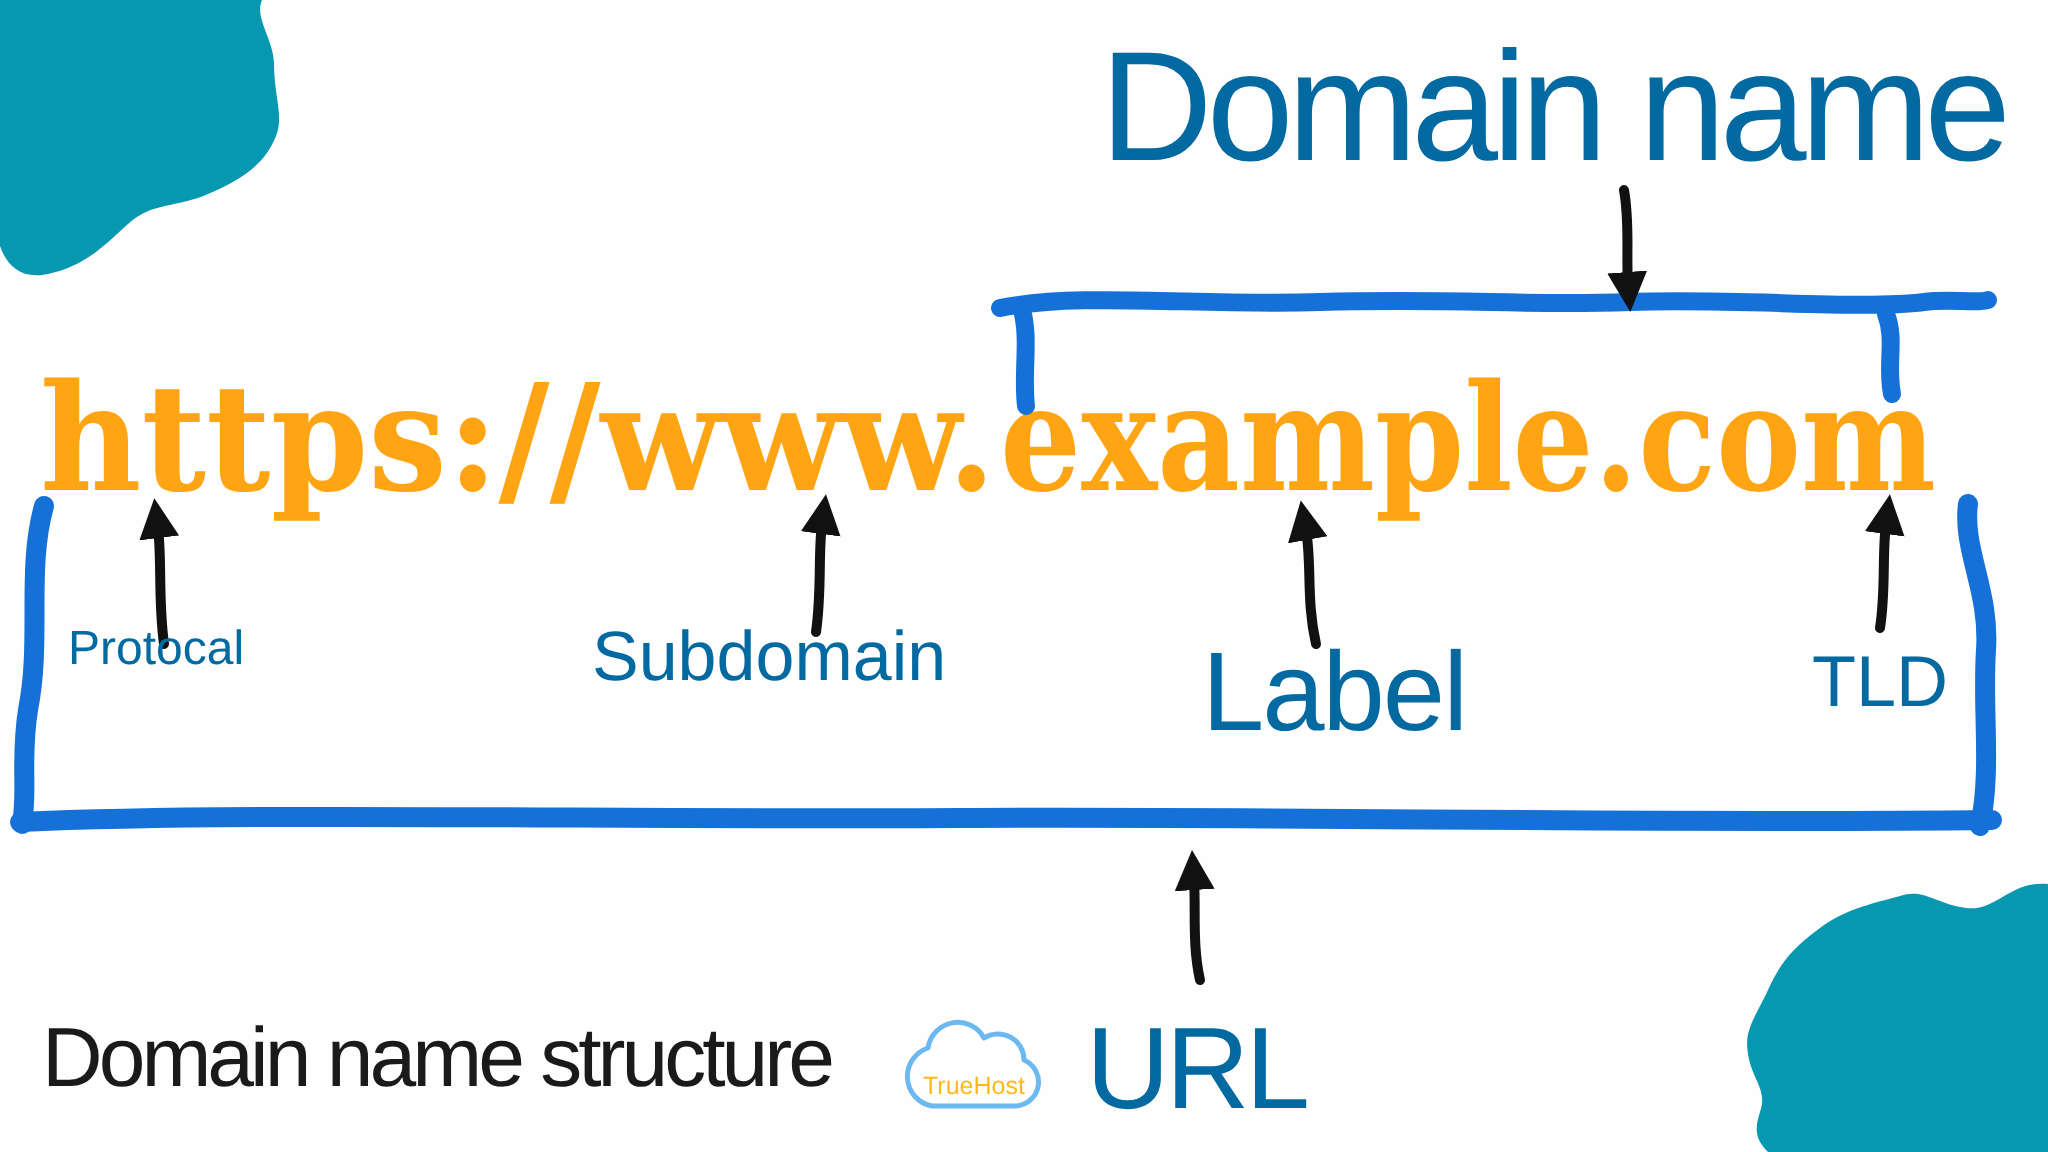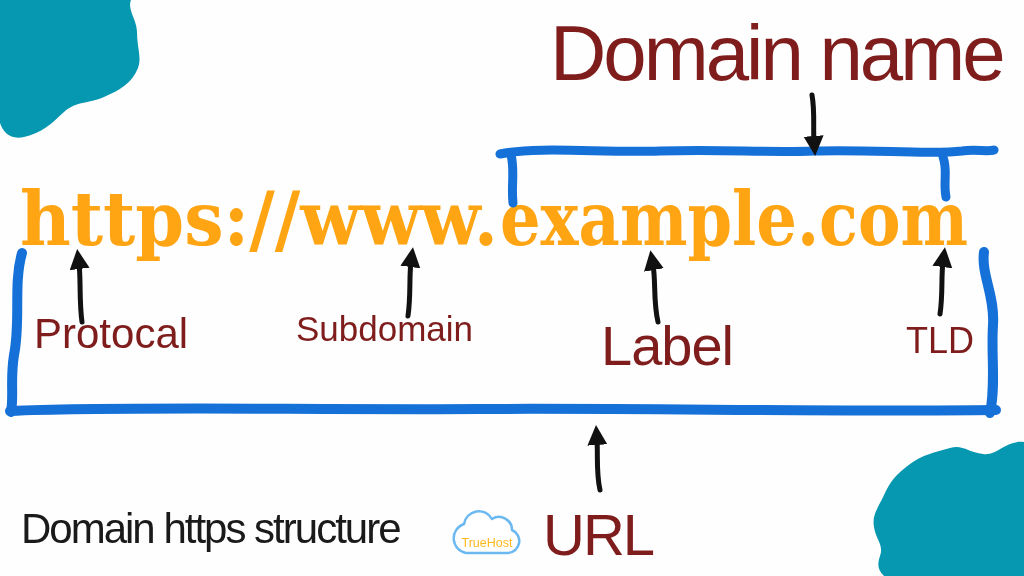--- a/index.html
+++ b/index.html
@@ -2,23 +2,23 @@
 <html><head>
 <meta charset="utf-8">
 <style>
   html,body{margin:0;padding:0;background:#e8e8e8;}
   #canvas{
     position:relative;width:1024px;height:576px;background:#fefefe;
     overflow:hidden;font-family:"Liberation Sans",sans-serif;
   }
   #decor{position:absolute;left:0;top:0;width:1024px;height:576px;}
   .lbl{position:absolute;line-height:1;white-space:nowrap;}
-  .teal{color:#7f1d1d;}
+  .teal{color:#0369a1;}
   #title{left:550px;top:14px;font-size:78px;letter-spacing:-3px;}
-  #lbl-protocol{left:34px;top:313px;font-size:42px;}
+  #lbl-protocol{left:34px;top:313px;font-size:24px;}
   #lbl-subdomain{left:296px;top:311px;font-size:35px;}
   #lbl-label{left:601px;top:318px;font-size:56px;letter-spacing:-1px;}
   #lbl-tld{left:906px;top:323px;font-size:36px;}
   #lbl-url{left:543px;top:506px;font-size:58px;letter-spacing:-2px;}
   #caption{left:21px;top:508px;font-size:42px;letter-spacing:-2px;color:#1a1a1a;}
 </style>
 </head>
 <body>
 
 <div id="canvas">
@@ -70,15 +70,15 @@
     </g>
   </svg>
 
   <div class="lbl teal" id="title">Domain name</div>
   <div class="lbl teal" id="lbl-protocol">Protocal</div>
   <div class="lbl teal" id="lbl-subdomain">Subdomain</div>
   <div class="lbl teal" id="lbl-tld">TLD</div>
   <div class="lbl teal" id="lbl-label">Label</div>
   <div class="lbl teal" id="lbl-url">URL</div>
 
-  <div class="lbl" id="caption">Domain https structure</div>
+  <div class="lbl" id="caption">Domain name structure</div>
 
 </div>
 
 </body></html>

